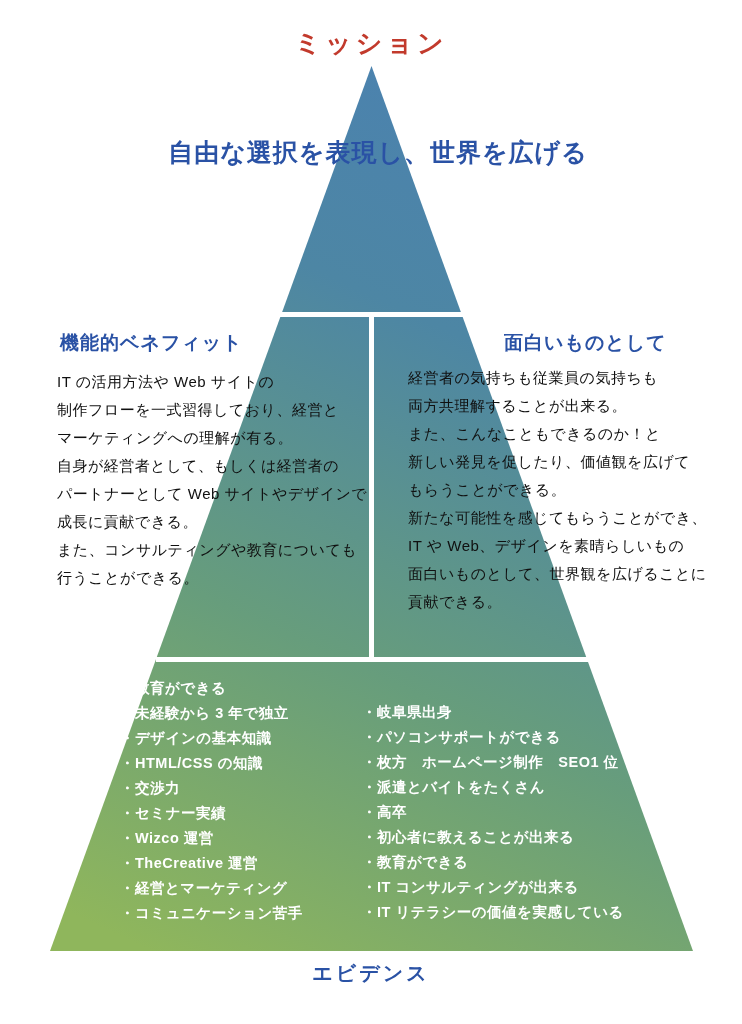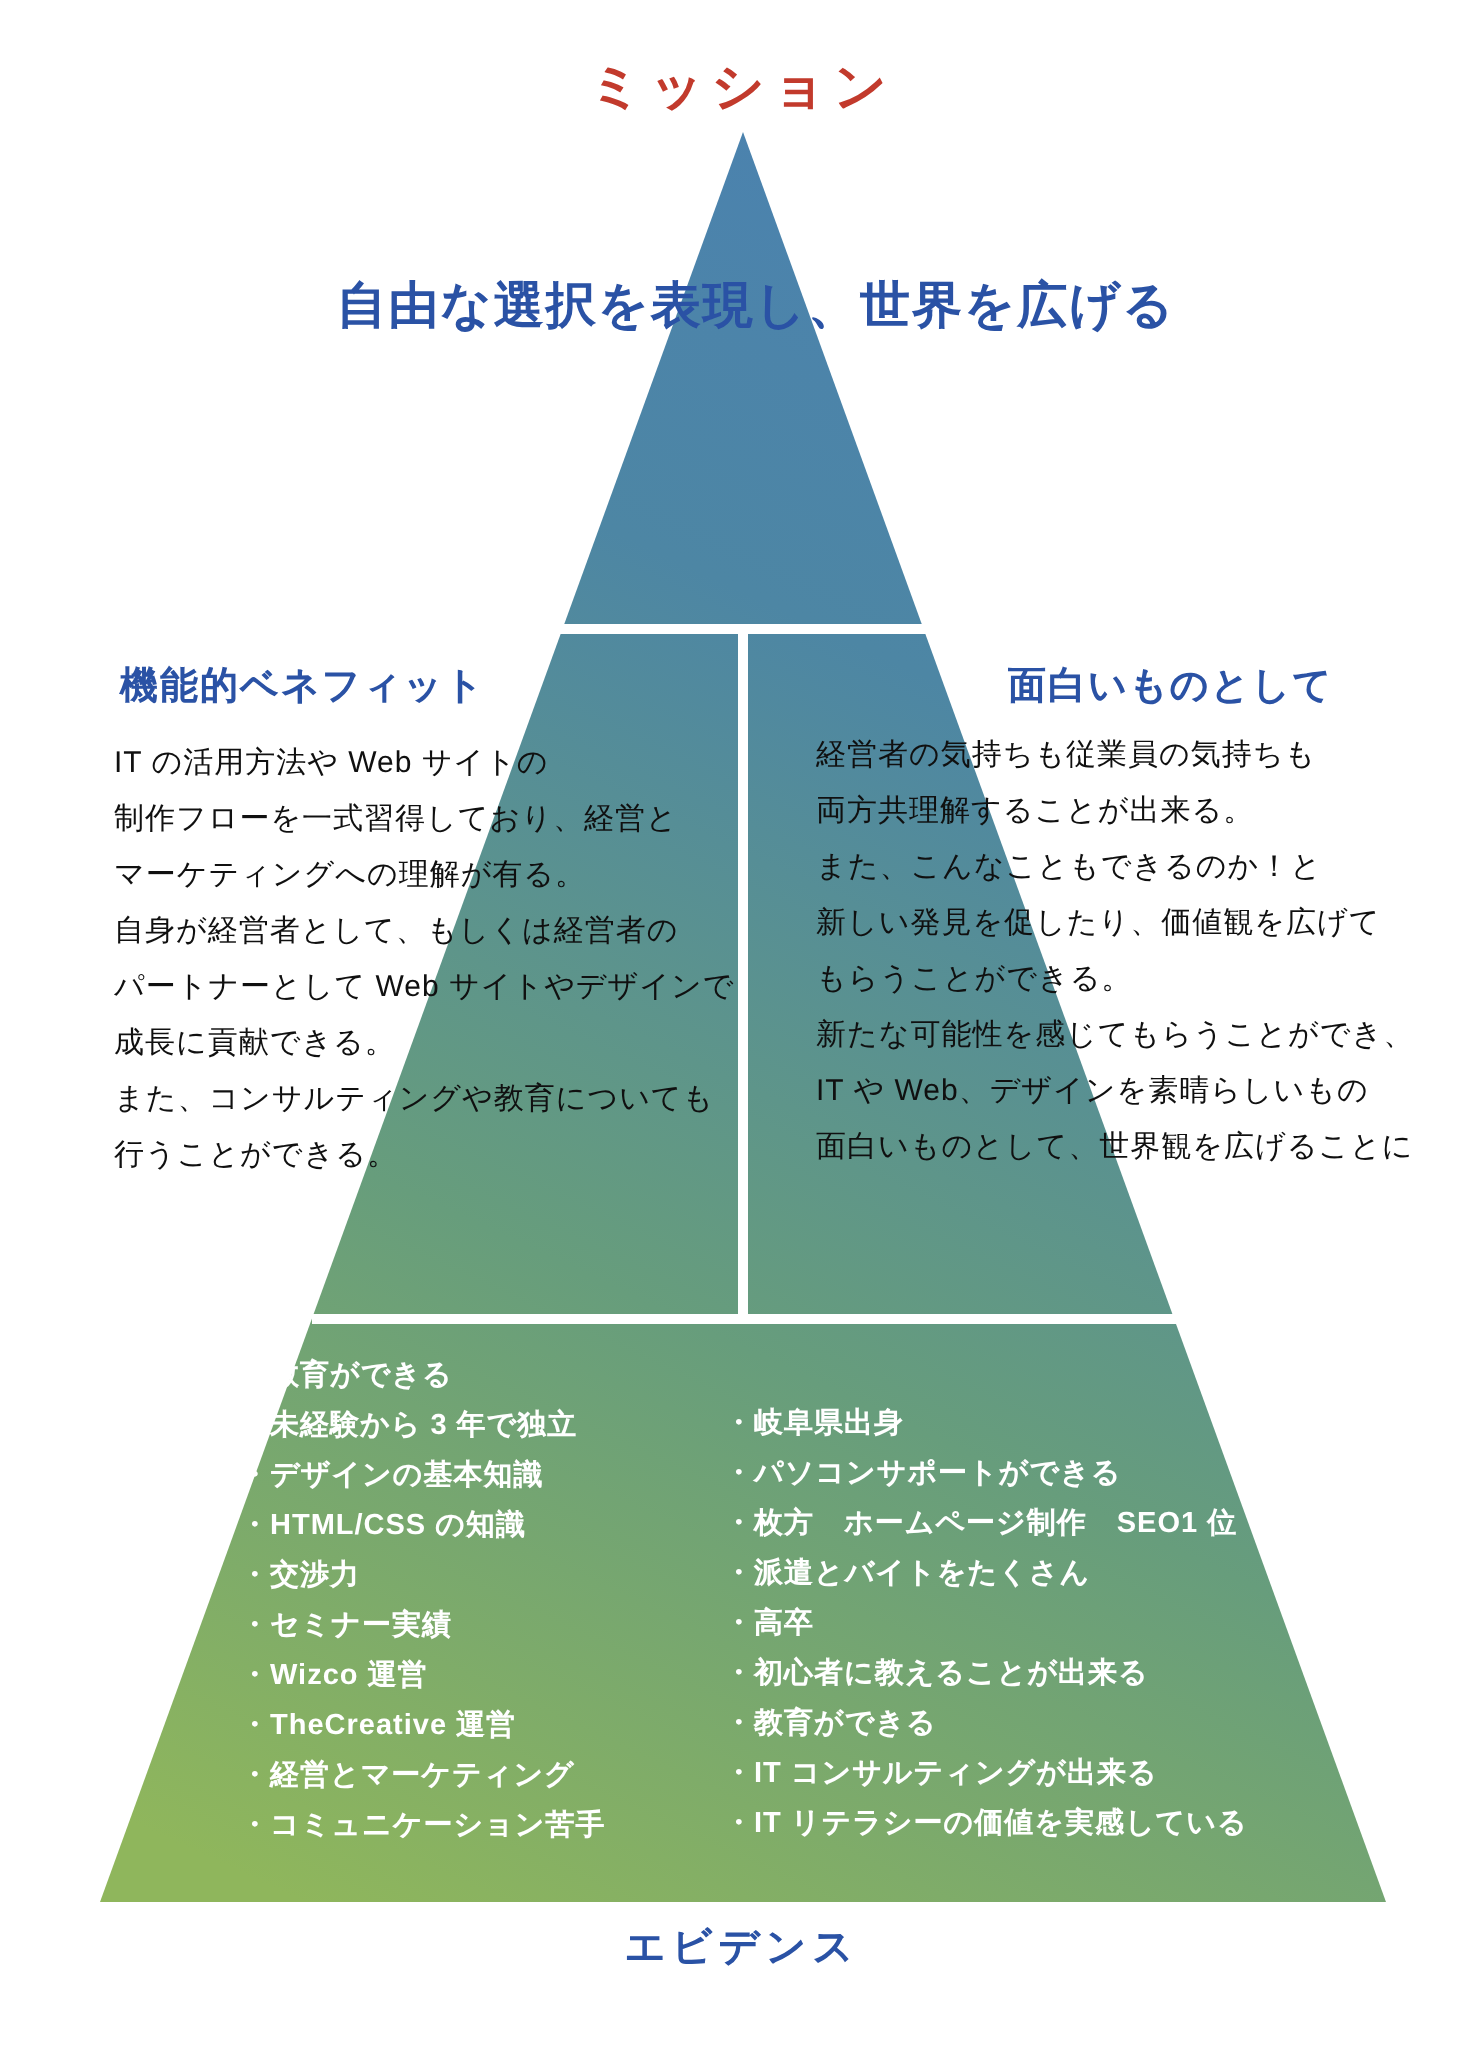--- a/index.html
+++ b/index.html
@@ -125,20 +125,21 @@
 
   <div class="para emo-body">
       <div>経営者の気持ちも従業員の気持ちも</div>
       <div>両方共理解することが出来る。</div>
       <div>また、こんなこともできるのか！と</div>
       <div>新しい発見を促したり、価値観を広げて</div>
       <div>もらうことができる。</div>
       <div>新たな可能性を感じてもらうことができ、</div>
       <div>IT や Web、デザインを素晴らしいもの</div>
       <div>面白いものとして、世界観を広げることに</div>
+      <div>貢献できる。</div>
     </div>
 
   <div class="list left">
       <div>・教育ができる</div>
       <div>・未経験から 3 年で独立</div>
       <div>・デザインの基本知識</div>
       <div>・HTML/CSS の知識</div>
       <div>・交渉力</div>
       <div>・セミナー実績</div>
       <div>・Wizco 運営</div>

